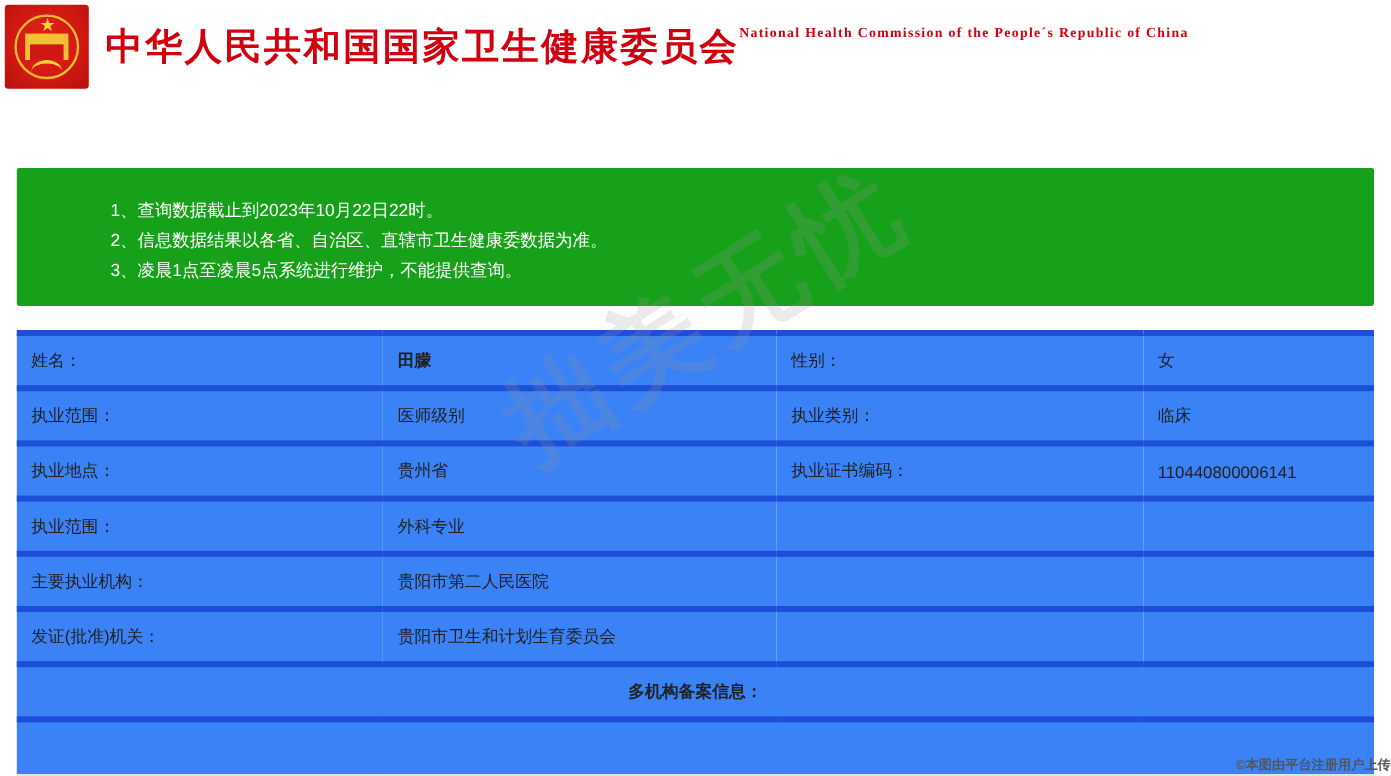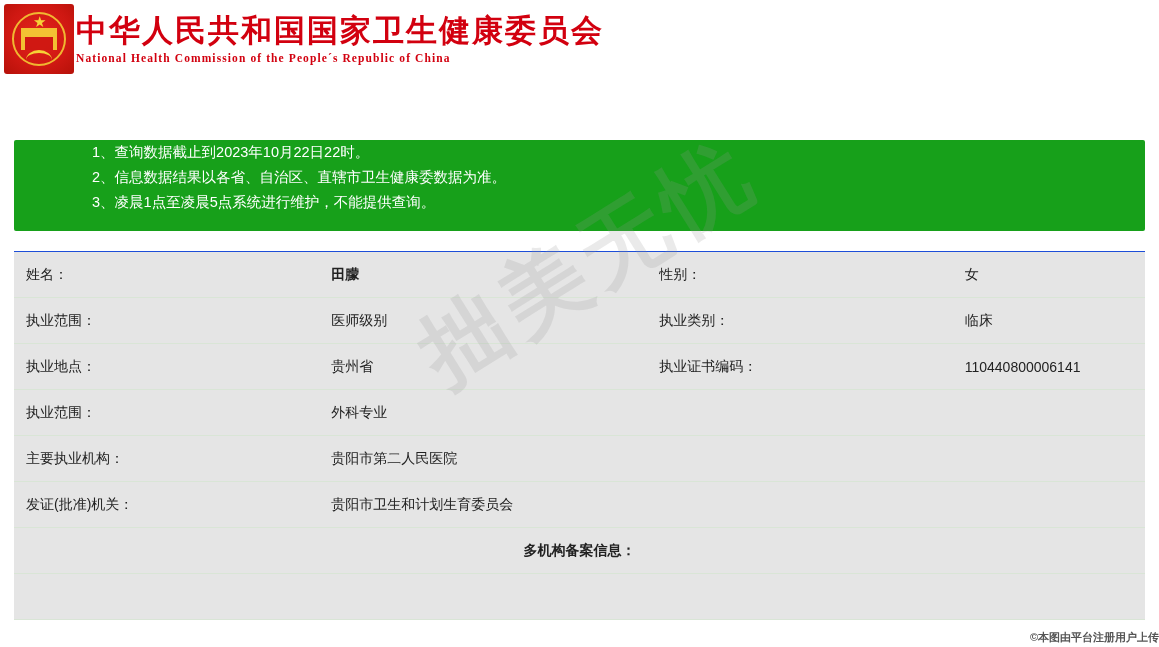--- a/index.html
+++ b/index.html
@@ -68,23 +68,23 @@
     line-height: 15px;
   }
   .emblem .gear {
     position: absolute;
     left: 22px; top: 46px;
     width: 26px; height: 10px;
     border-top: 3px solid #f6d336;
     border-radius: 50% 50% 0 0 / 100% 100% 0 0;
   }
   .title-block {
-    margin-left: 2px;
+    margin-left: 14px;
     display: flex;
-    flex-direction: column;
+    flex-direction: row;
     justify-content: center;
   }
   .title-cn {
     color: #d2000f;
     font-size: 31px;
     font-weight: bold;
     letter-spacing: 2px;
     line-height: 38px;
     white-space: nowrap;
     font-family: "Liberation Serif", serif;
@@ -100,49 +100,49 @@
   }
 
   
   .notice-wrap {
     padding: 0 14px;
     margin-top: 62px;
   }
   .notice {
     background: #17a01a;
     color: #ffffff;
-    padding: 0 0 16px 0;
+    padding: 24px 0 16px 0;
     border-radius: 2px;
   }
   .notice div {
     font-size: 14.5px;
     line-height: 25px;
     padding-left: 78px;
     white-space: nowrap;
   }
 
   
   .table-wrap {
     margin: 20px 14px 0 14px;
     position: relative;
   }
   table.info {
     width: 100%;
     border-collapse: collapse;
     table-layout: fixed;
   }
   table.info td {
-    border-top: 1px solid #1d4ed8;
+    border-top: 5px solid #1d4ed8;
     border-bottom: 1px solid #d9e5d6;
     height: 46px;
     font-size: 14px;
     color: #222222;
     padding: 0 12px;
     vertical-align: middle;
-    background: #e5e5e5;
+    background: #3b82f6;
   }
   td.lbl { font-weight: normal; color: #111; }
   td.val { color: #222; }
   td.val.bold { font-weight: bold; }
   .col-l1 { width: 27%; }
   .col-v1 { width: 29%; }
   .col-l2 { width: 27%; }
   .col-v2 { width: 17%; }
 
   .multi-row td {

